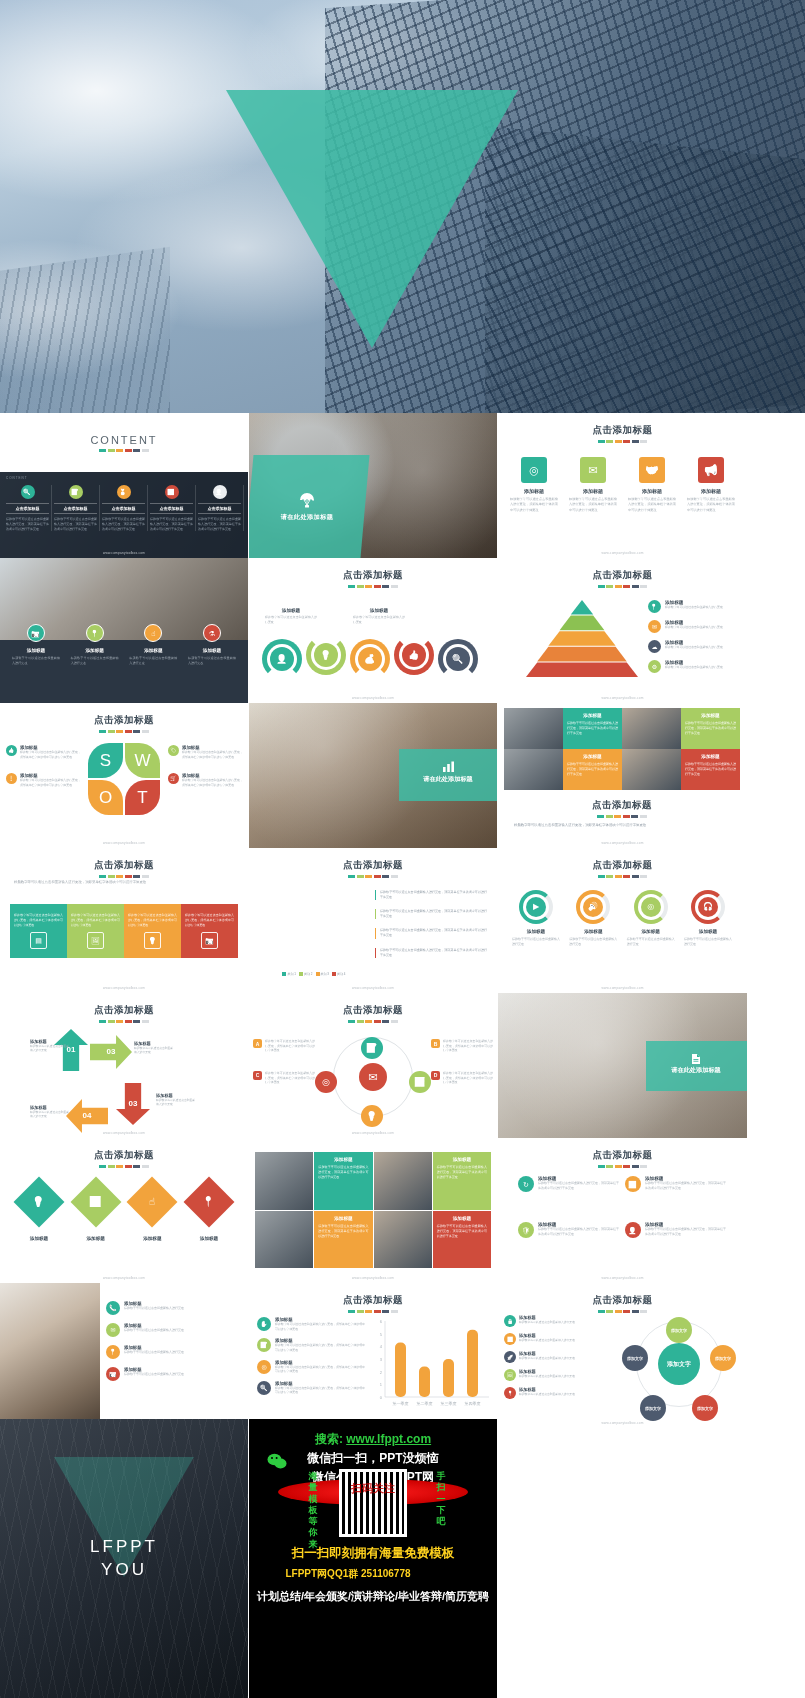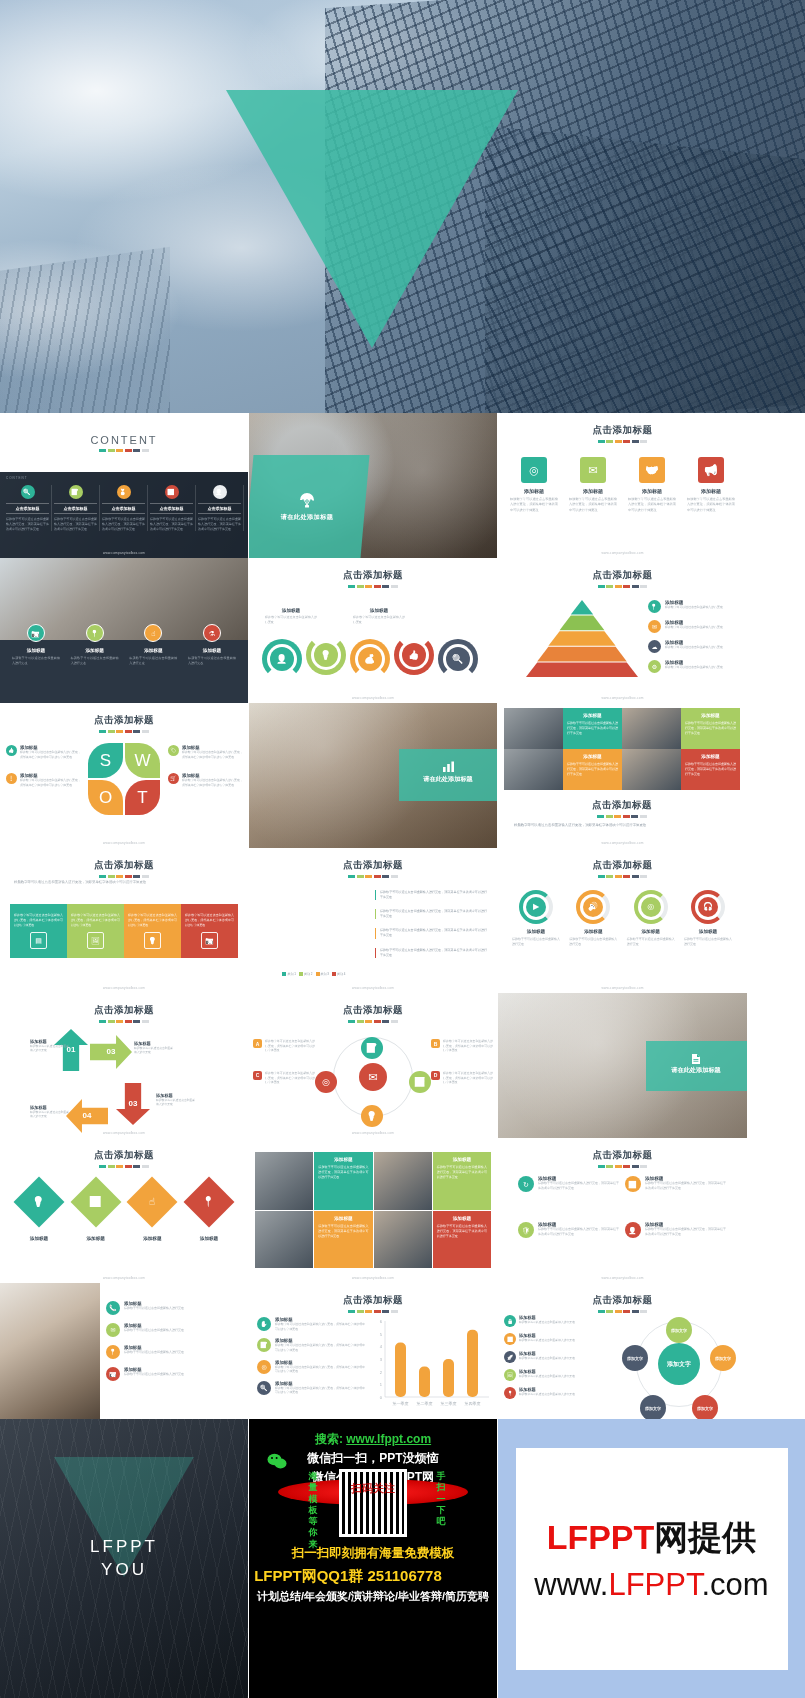--- a/index.html
+++ b/index.html
@@ -1275,28 +1275,18 @@
         </svg>
       </div>
       <div class="ellipse-red"></div>
       <div style="position:absolute;left:90px;top:50px;">
         <div class="qr"></div>
       </div>
       <div style="position:absolute;left:58px;top:52px;width:12px;color:#2ecc40;font-size:9px;font-weight:700;line-height:1.25;text-align:center;">海<br>量<br>模<br>板<br>等<br>你<br>来</div>
       <div style="position:absolute;left:186px;top:52px;width:12px;color:#2ecc40;font-size:9px;font-weight:700;line-height:1.25;text-align:center;">手<br>扫<br>一<br>下<br>吧</div>
       <div style="position:absolute;left:0;top:62px;width:248px;text-align:center;color:#c00;font-size:11px;font-weight:700;opacity:.85;">扫码关注</div>
       <div class="fm-line" style="position:absolute;left:0;top:126px;width:248px;font-size:12.5px;color:#ffd21e;">扫一扫即刻拥有海量免费模板</div>
-      <div class="fm-line" style="position:absolute;left:0;top:148px;width:198px;font-size:15px;color:#ffd21e;">LFPPT网QQ1群 251106778</div>
+      <div class="fm-line" style="position:absolute;left:0;top:148px;width:198px;font-size:10px;color:#ffd21e;">LFPPT网QQ1群 251106778</div>
       <div class="fm-line" style="position:absolute;left:0;top:170px;width:248px;font-size:11px;color:#fff;">计划总结/年会颁奖/演讲辩论/毕业答辩/简历竞聘</div>
     </div>
 
-    <div class="fo-right">
-      <div class="fo-right-inner">
-        <div class="lf1">
-          <span class="red">LFPPT</span><span class="blk">网提供</span>
-        </div>
-        <div class="lf2">
-          <span class="blk">www.</span><span class="red">LFPPT</span><span class="blk">.com</span>
-        </div>
-      </div>
-    </div>
   </div>
 </div>
 
 </body></html>

